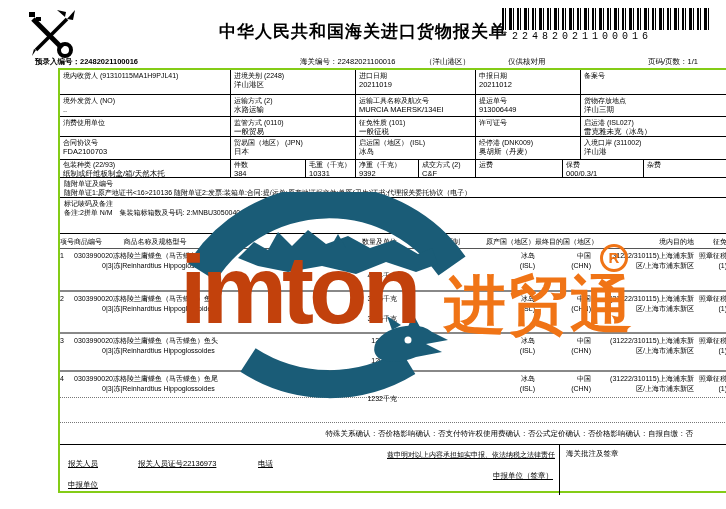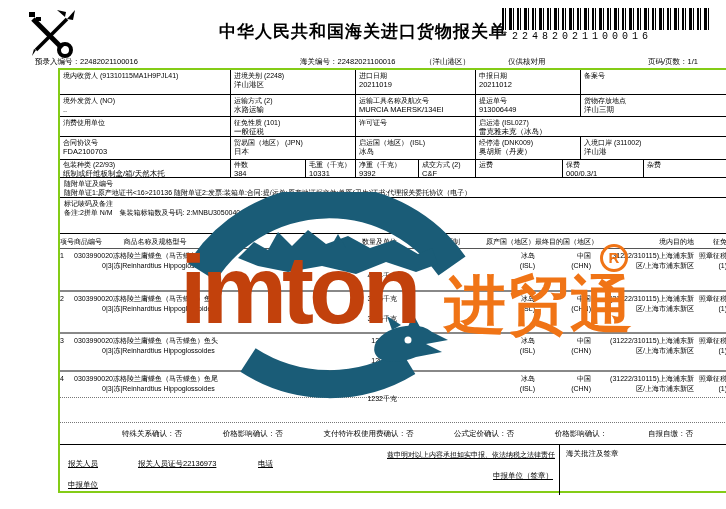--- a/index.html
+++ b/index.html
@@ -13,21 +13,21 @@
   .title{position:absolute;left:0;top:20px;width:726px;text-align:center;
     font-size:17px;font-weight:bold;letter-spacing:1px;}
   .barcode-wrap{position:absolute;right:14px;top:8px;width:210px;}
   .barcode-bars{width:210px;height:22px;
     background:repeating-linear-gradient(90deg,#000 0 2px,#fff 2px 3px,#000 3px 4px,#fff 4px 7px,#000 7px 10px,#fff 10px 11px,#000 11px 12px,#fff 12px 15px);}
   .barcode-text{font-family:"Liberation Mono","DejaVu Sans Mono",monospace;
     font-size:10px;letter-spacing:4px;margin-top:1px;white-space:nowrap;}
   
   .meta{position:absolute;top:57px;left:0;width:726px;height:12px;font-size:7.5px;}
   .meta span{position:absolute;white-space:nowrap;}
-  .m1{left:35px;} .m2{left:300px;} .m3{left:425px;} .m4{left:508px;} .m5{left:648px;}
+  .m1{left:35px;font-weight:bold;} .m2{left:300px;} .m3{left:425px;} .m4{left:508px;} .m5{left:648px;}
   
   .form{position:absolute;left:30px;top:68px;width:671px;height:425px;
     border:2px solid #84cc16;box-sizing:border-box;background:#fff;margin-left:28px;}
   .frow{display:grid;border-bottom:1px solid #000;box-sizing:border-box;}
   .cols5{grid-template-columns:171px 125px 120px 105px 1fr;}
   .cols8{grid-template-columns:171px 75px 50px 63px 57px 87px 81px 1fr;}
   .cell{border-right:1px solid #000;padding:1px 3px;overflow:hidden;box-sizing:border-box;}
   .cell:last-child{border-right:none;}
   .lab{font-size:7px;line-height:9px;white-space:nowrap;}
   .val{font-size:7.5px;line-height:9px;white-space:nowrap;}
@@ -44,21 +44,21 @@
   .tr{box-sizing:border-box;padding-top:2px;}
   .g1{height:41px;} .g2{height:42px;border-top:2px solid #888;} .g3{height:38px;border-top:2px solid #888;} .g4{height:27px;border-top:2px solid #888;}
   .gc{overflow:visible;white-space:nowrap;}
   .right{text-align:right;}
   .center{text-align:center;}
   .spec{padding-left:28px;}
   .qty2{margin-top:10px;}
   .goods-blank{height:25px;border-top:1px dotted #777;box-sizing:border-box;}
   
   .confirm{height:22px;border-top:1px dotted #777;box-sizing:border-box;
-    display:flex;align-items:center;justify-content:space-between;
+    display:flex;align-items:center;justify-content:flex-end;
     padding:0 34px 0 62px;font-size:7.5px;}
   .confirm span{white-space:nowrap;}
   
   .footer{height:51px;border-top:1px solid #000;box-sizing:border-box;display:grid;
     grid-template-columns:500px 1fr;}
   .f-left{position:relative;border-right:1px solid #000;font-size:7.5px;}
   .f-left span{position:absolute;white-space:nowrap;text-decoration:underline;}
   .f-declarant{left:8px;top:14px;} .f-id{left:78px;top:14px;} .f-phone{left:198px;top:14px;}
   .f-statement{right:4px;top:5px;font-size:7px;}
   .f-seal{right:6px;top:26px;}
@@ -150,20 +150,24 @@
     <div class="cell">
         <div class="lab">货物存放地点</div>
         <div class="val">洋山三期</div>
       </div>
   </div>
 
   <div class="frow cols5 rC">
     <div class="cell">
         <div class="lab">消费使用单位</div>
         <div class="val"></div>
+      </div>
+    <div class="cell">
+        <div class="lab">监管方式 (0110)</div>
+        <div class="val">一般贸易</div>
       </div>
     <div class="cell">
         <div class="lab">征免性质 (101)</div>
         <div class="val">一般征税</div>
       </div>
     <div class="cell">
         <div class="lab">许可证号</div>
         <div class="val"></div>
       </div>
     <div class="cell">

